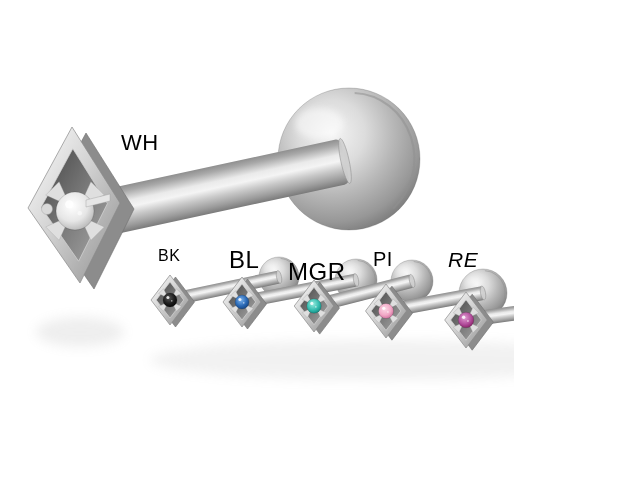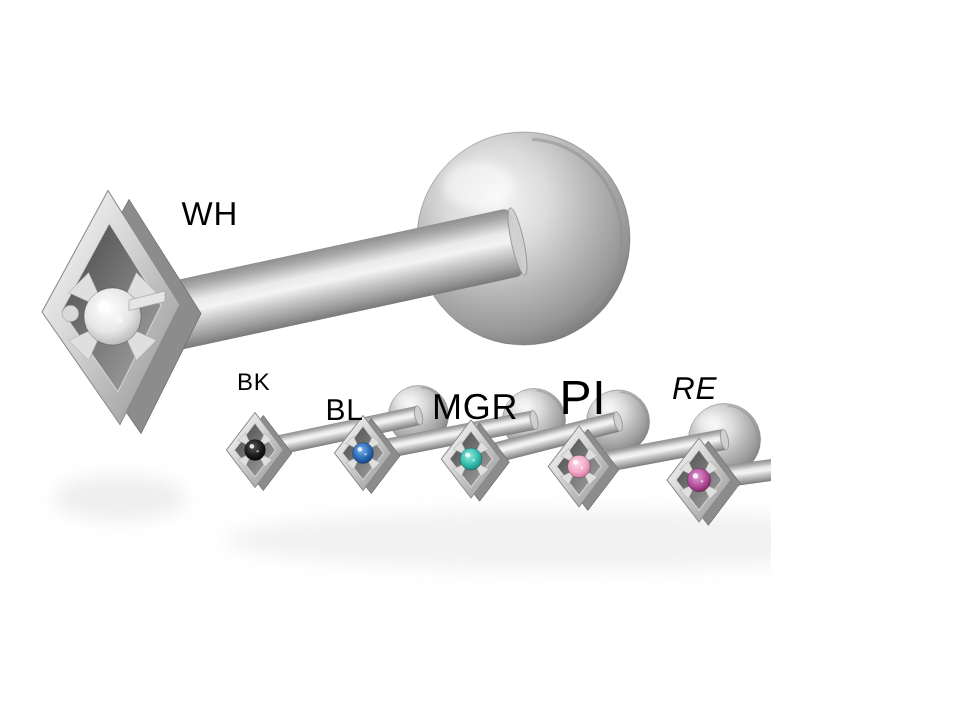--- a/index.html
+++ b/index.html
@@ -16,23 +16,23 @@
   .stage svg { position: absolute; left: 0; top: 0; }
   .lbl {
     position: absolute;
     color: #000000;
     line-height: 1;
     white-space: nowrap;
     letter-spacing: 0.5px;
   }
   .lbl-wh  { left: 121px; top: 132px; font-size: 22px; }
   .lbl-bk  { left: 158px; top: 248px; font-size: 16px; }
-  .lbl-bl  { left: 217px; top: 248px; font-size: 20px; margin-top: 16px; }
+  .lbl-bl  { left: 229px; top: 248px; font-size: 24px; }
   .lbl-mgr { left: 288px; top: 248px; font-size: 24px; margin-top: 12px; }
-  .lbl-pi  { left: 373px; top: 249px; font-size: 32px; }
+  .lbl-pi  { left: 373px; top: 249px; font-size: 20px; }
   .lbl-re  { left: 448px; top: 249px; font-size: 21px; font-style: italic; }
 </style>
 </head>
 <body>
 
 <div class="stage">
   <svg id="jewel-svg" width="640" height="480" viewBox="0 0 640 480">
       <defs>
         <radialGradient id="ballGrad" cx="0.38" cy="0.32" r="0.78">
           <stop offset="0%" stop-color="#f4f4f4"></stop>

